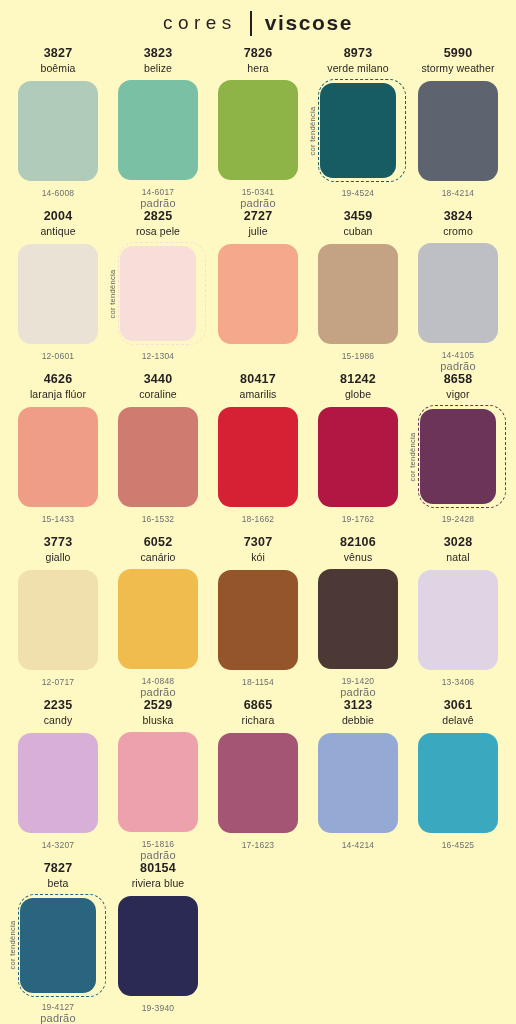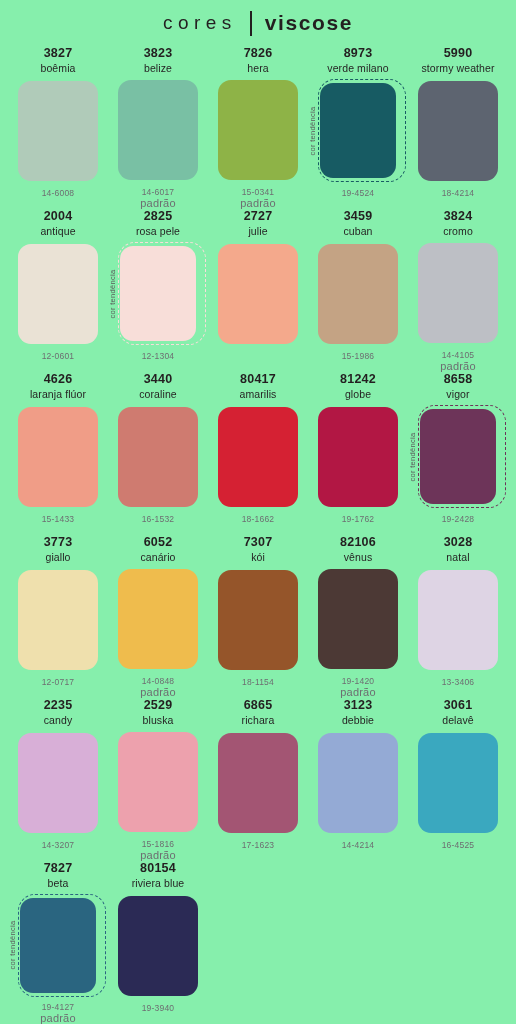--- a/index.html
+++ b/index.html
@@ -7,21 +7,21 @@
     width: 516px;
     height: 1024px;
     background: #ffffff;
     font-family: "Liberation Sans", sans-serif;
     overflow: hidden;
   }
   .page {
     width: 516px;
     height: 1024px;
     position: relative;
-    background: #86efac;
+    background: #fef9c3;
     padding: 0;
   }
 
   
   .header {
     height: 46px;
     display: flex;
     align-items: center;
     justify-content: center;
     gap: 0px;

